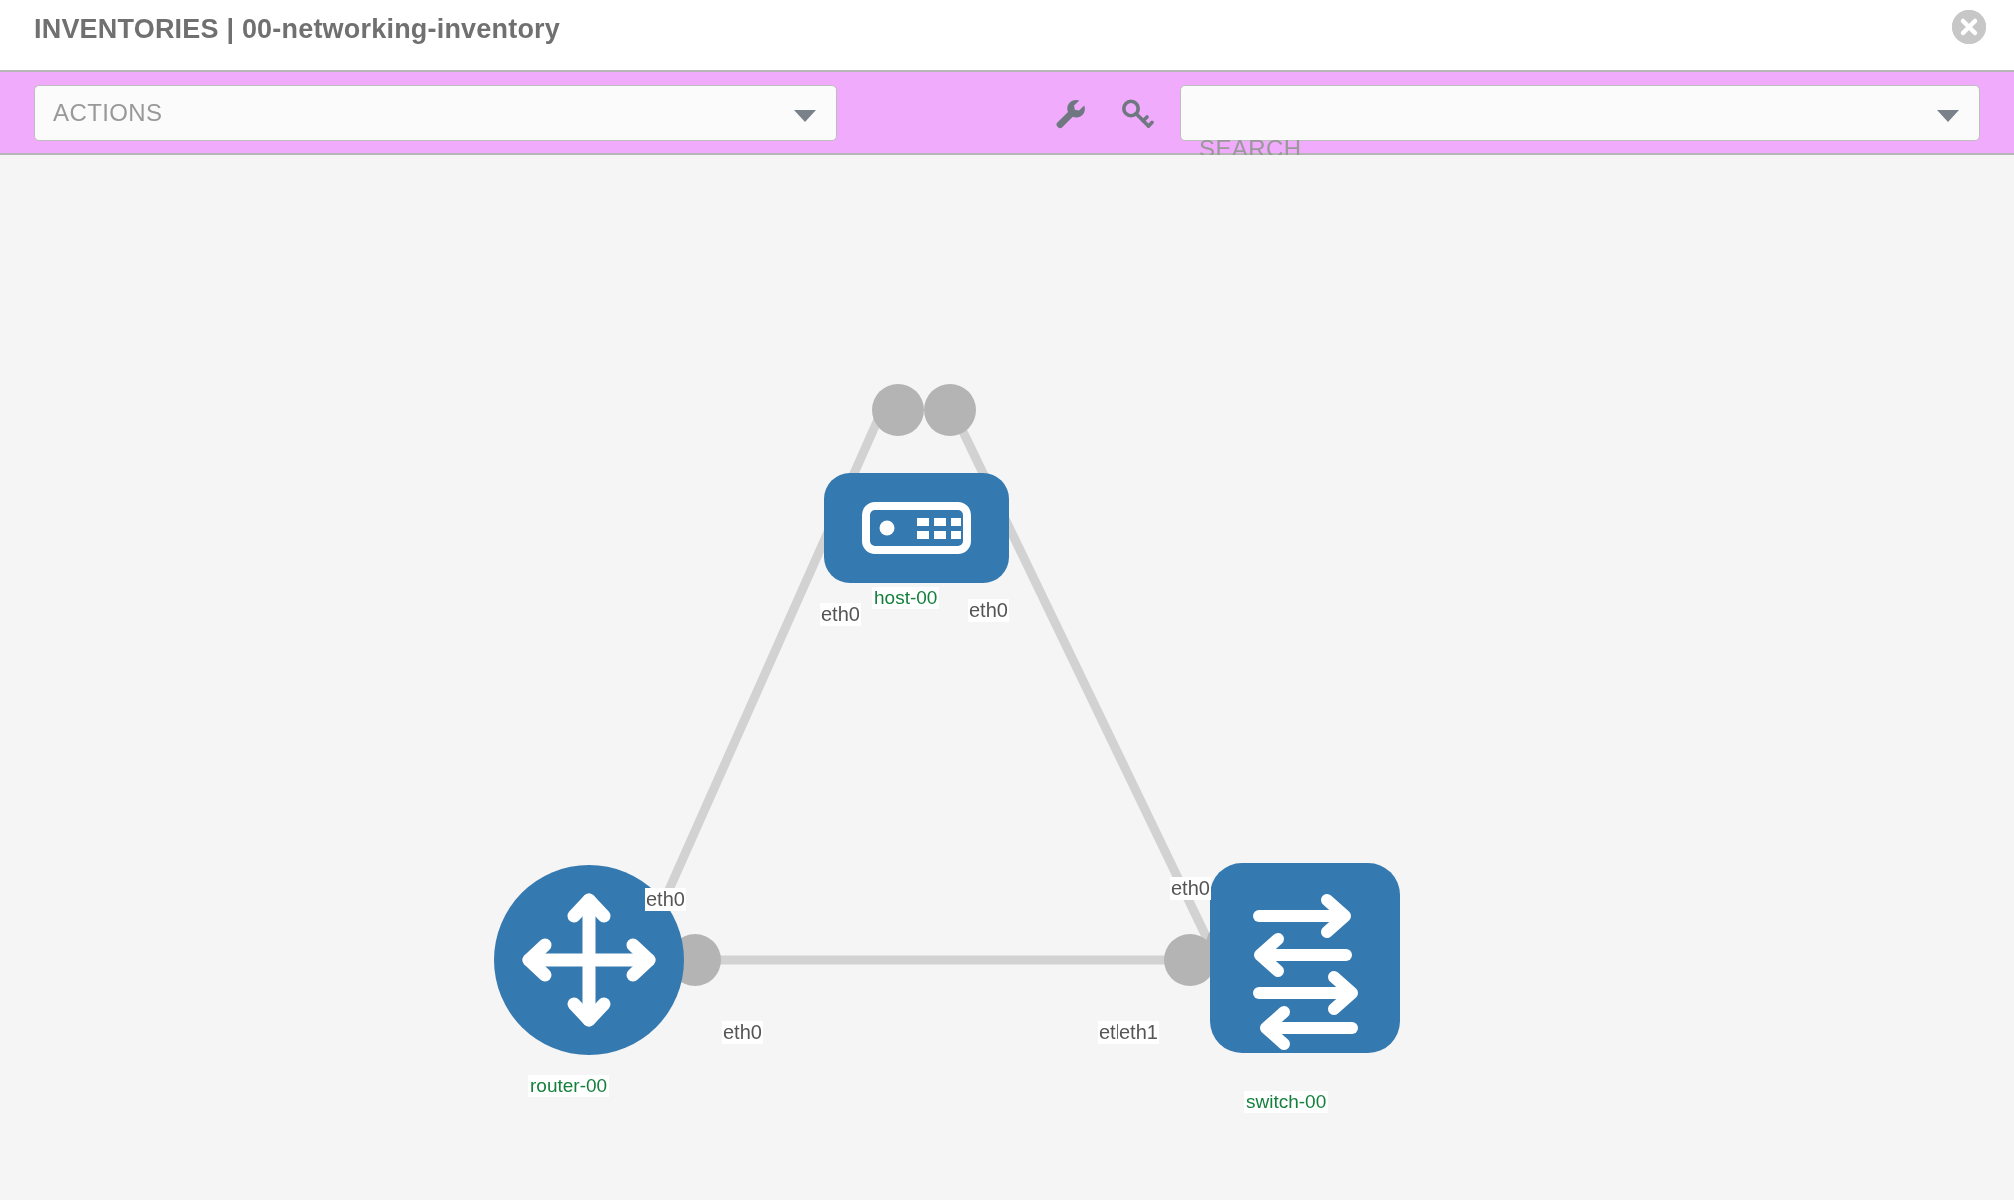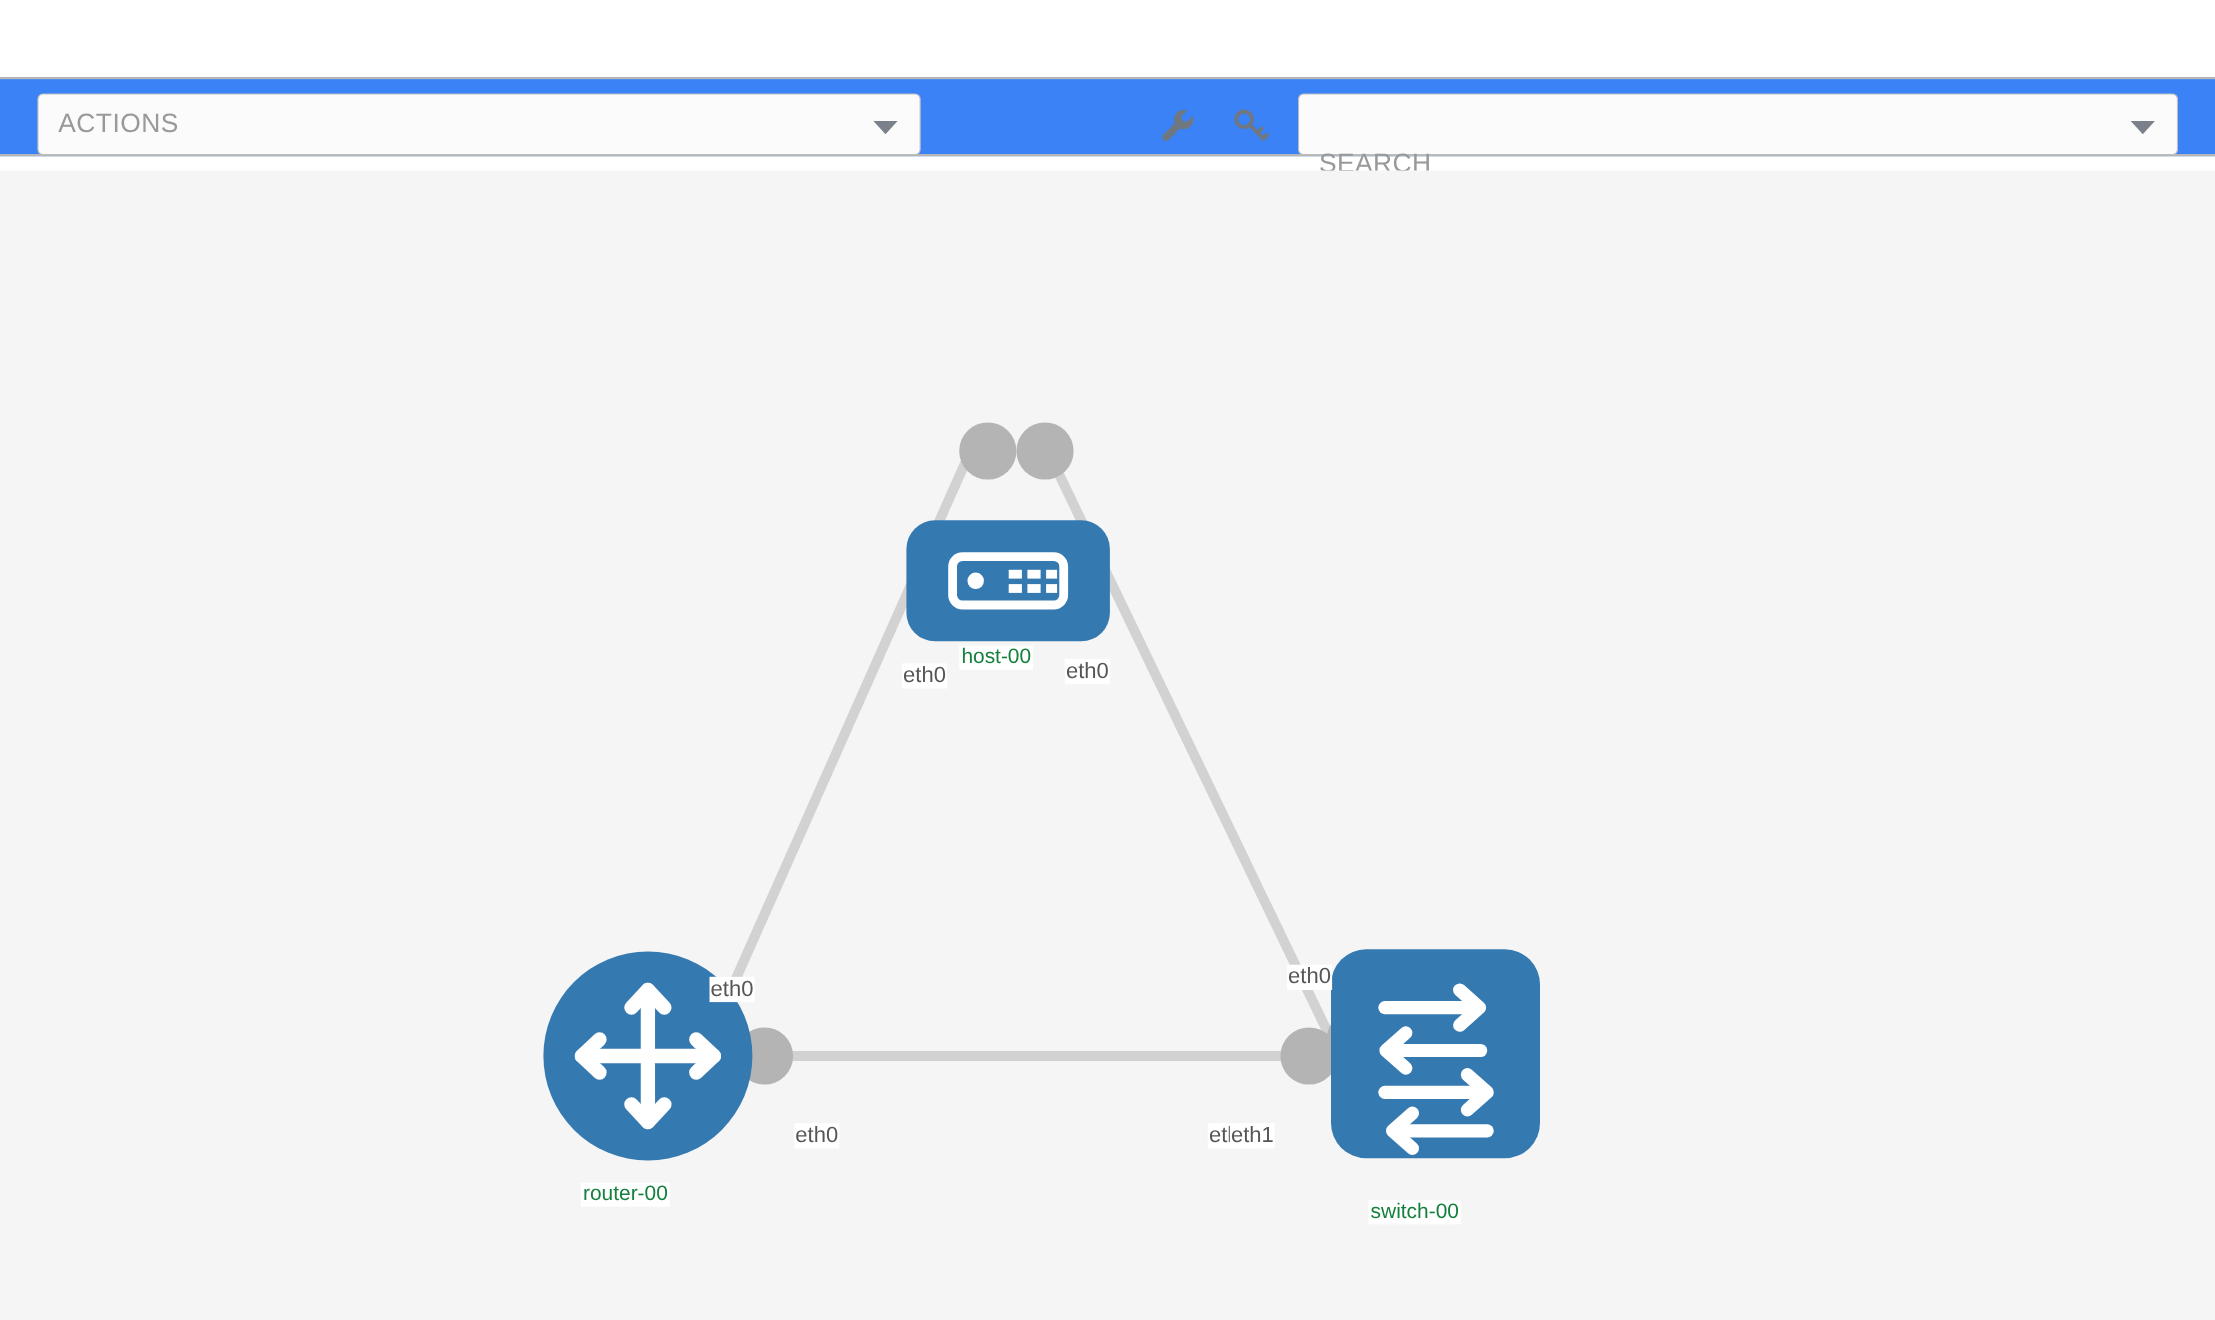--- a/index.html
+++ b/index.html
@@ -40,22 +40,22 @@
     border-radius: 50%;
     background: #c7c7c7;
     cursor: pointer;
   }
   .close-btn svg { display: block; }
 
   
   .toolbar {
     position: absolute;
     left: 0; top: 70px;
-    width: 2014px; height: 72px;
-    background: #3b82f6;
+    width: 2014px; height: 85px;
+    background: #f0abfc;
     border-top: 2px solid #b6b6b6;
     border-bottom: 2px solid #b6b6b6;
   }
   .actions-select {
     position: absolute;
     left: 34px; top: 13px;
     width: 803px; height: 56px;
     background: #fbfbfb;
     border: 1px solid #bdbdbd;
     border-radius: 5px;
@@ -134,20 +134,29 @@
     white-space: nowrap;
     padding: 0 1px;
     text-align: right;
   }
 </style>
 </head>
 <body>
 
 <div id="app">
 
+  <div class="header">
+    <div class="header-title">INVENTORIES | 00-networking-inventory</div>
+    <div class="close-btn">
+      <svg width="34" height="34" viewBox="0 0 34 34" aria-hidden="true">
+        <circle cx="17" cy="17" r="17" fill="#c7c7c7"></circle>
+        <path d="M11 11 L23 23 M23 11 L11 23" stroke="#ffffff" stroke-width="4.5" stroke-linecap="round"></path>
+      </svg>
+    </div>
+  </div>
 
   <div class="toolbar">
 
     <div class="actions-select">
       <span class="actions-label">ACTIONS</span>
       <span class="caret"></span>
     </div>
 
     <div class="icon-btn icon-wrench">
       <svg width="40" height="40" viewBox="0 0 40 40" aria-hidden="true">

